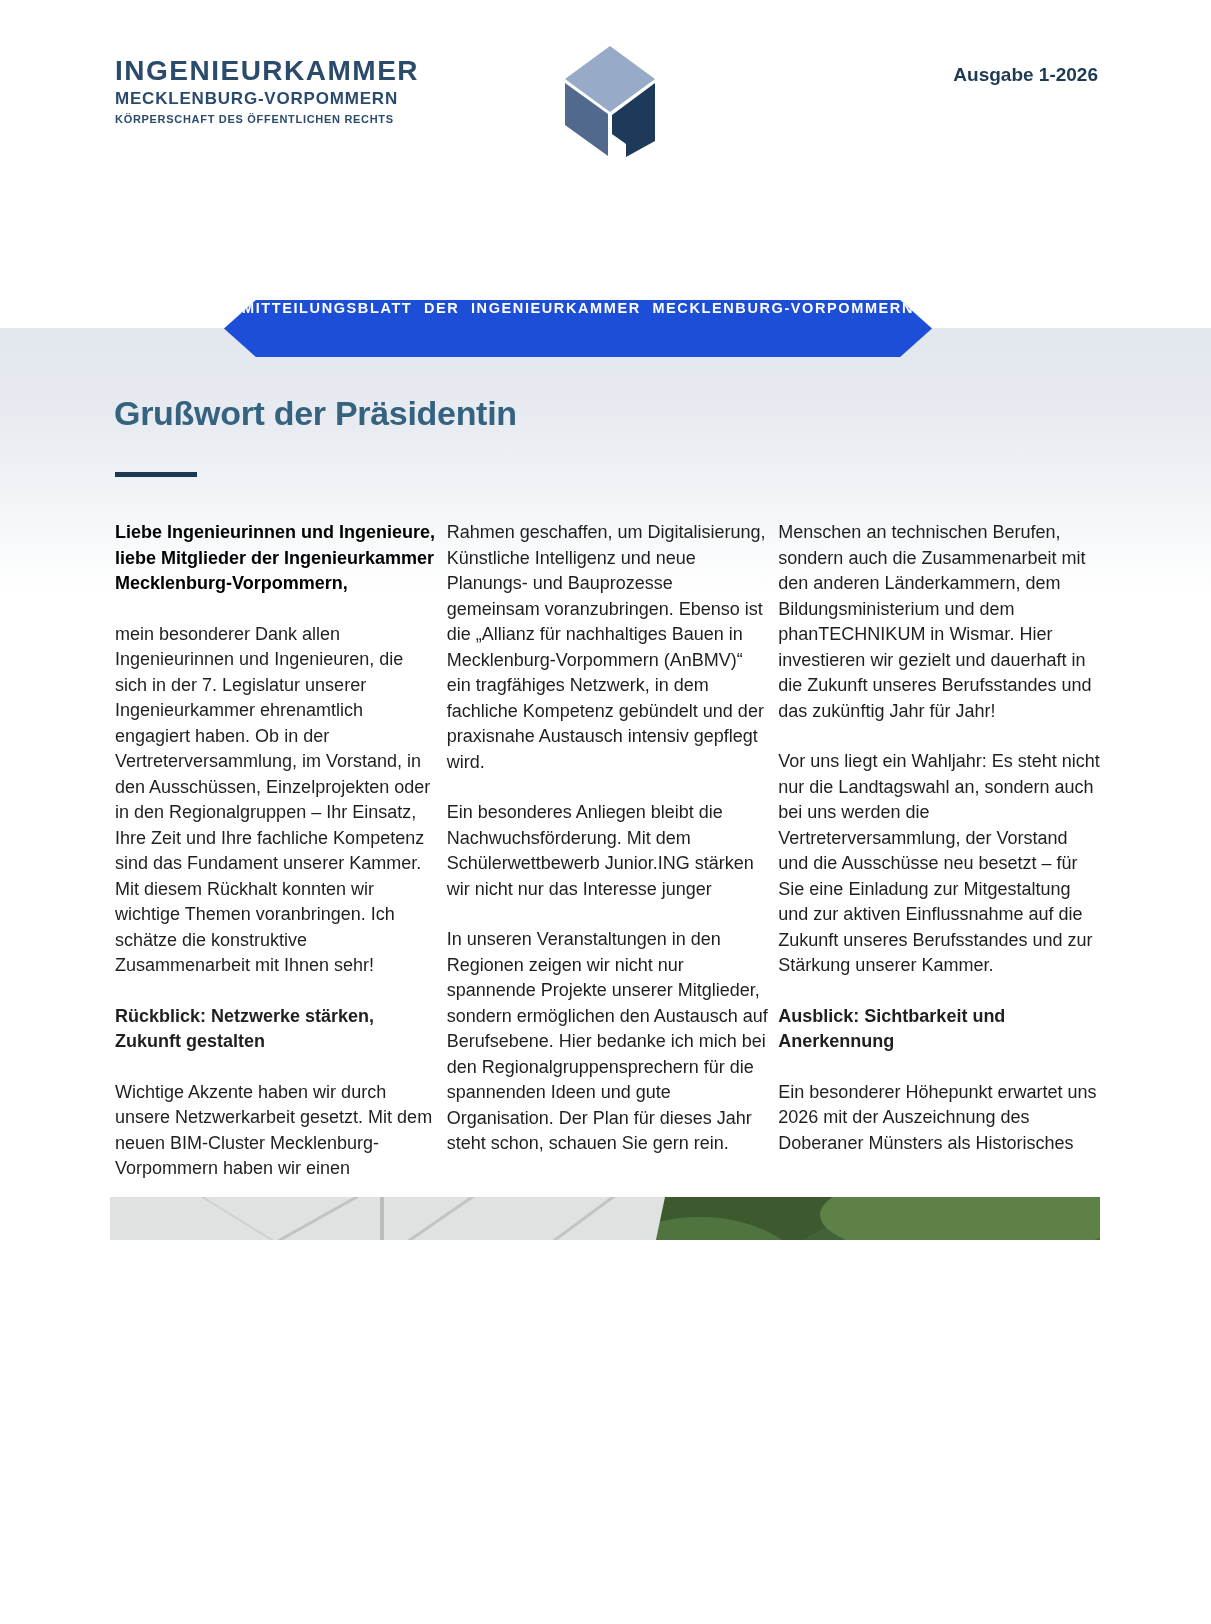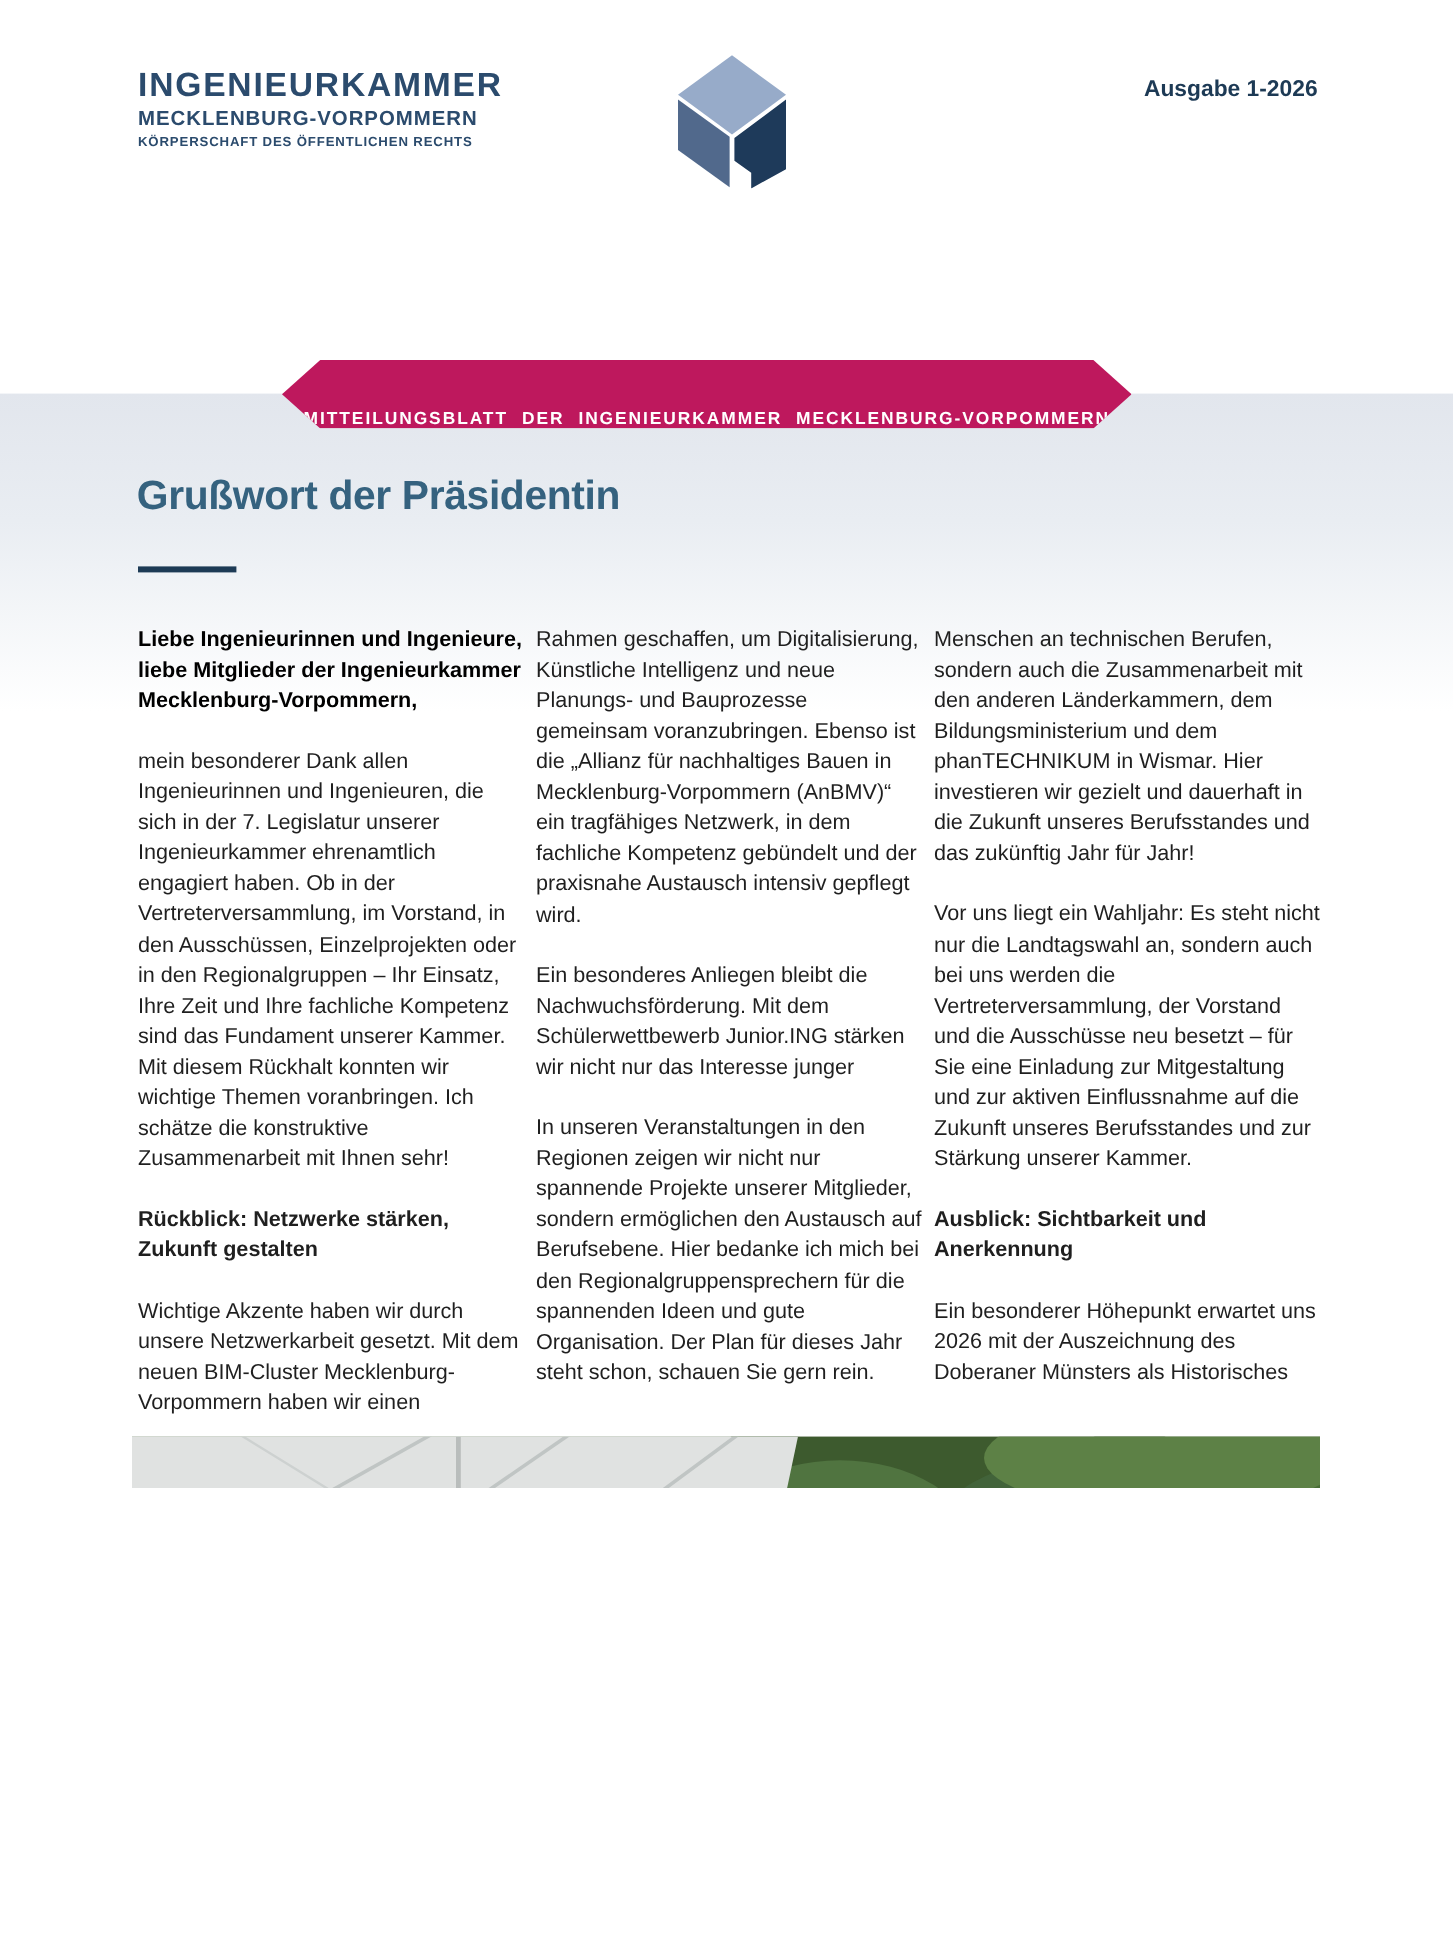--- a/index.html
+++ b/index.html
@@ -18,23 +18,23 @@
   .title{position:absolute;left:205px;top:156px;font-size:101px;line-height:1.05;
          letter-spacing:-3px;white-space:nowrap;}
   .title .light{font-weight:normal;color:#0b0b0b;}
   .title .bold{font-weight:bold;color:#1f4b6b;margin-left:16px;letter-spacing:-2px;}
 
   
   .band{position:absolute;left:0;top:328px;width:100%;height:265px;
         background:linear-gradient(180deg,#e2e6ed 0%,#e9edf2 40%,#ffffff 100%);}
 
   
-  .ribbon{position:absolute;left:235px;top:300px;width:708px;height:57px;background:#be185d;
+  .ribbon{position:absolute;left:224px;top:300px;width:708px;height:57px;background:#1d4ed8;
           clip-path:polygon(0 50%,4.5% 0,95.5% 0,100% 50%,95.5% 100%,4.5% 100%);
-          display:flex;align-items:flex-end;justify-content:center;}
+          display:flex;align-items:flex-start;justify-content:center;}
   .ribbon span{color:#ffffff;font-size:14.5px;font-weight:bold;letter-spacing:1.6px;word-spacing:6px;}
 
   
   .article-heading{position:absolute;left:114px;top:394px;margin:0;font-size:34px;font-weight:bold;
                    color:#35627f;letter-spacing:-.3px;}
   .heading-rule{position:absolute;left:115px;top:472px;width:82px;height:5px;background:#1d3a55;}
 
   
   .columns{position:absolute;left:115px;top:520px;width:985px;display:grid;
            grid-template-columns:1fr 1fr 1fr;column-gap:10px;

